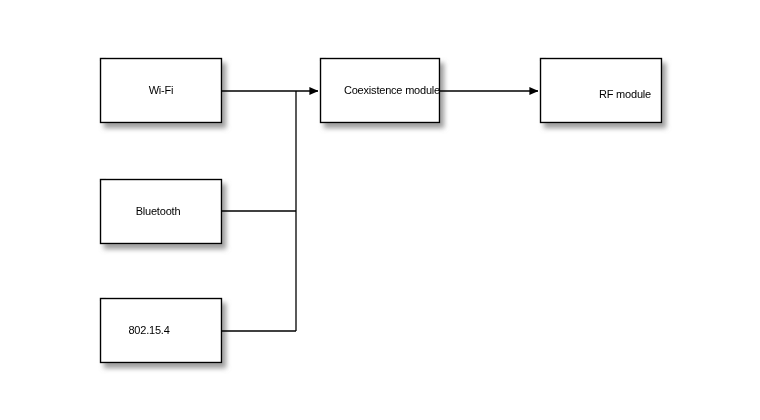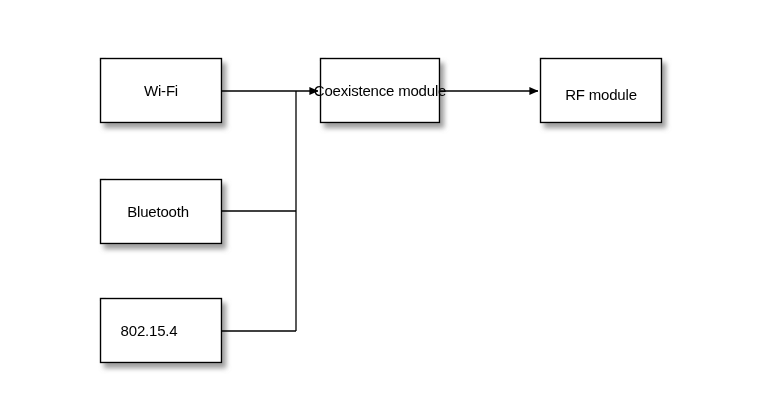--- a/index.html
+++ b/index.html
@@ -23,21 +23,21 @@
     width: 760px;
     height: 420px;
     display: block;
   }
   .node-label {
     position: absolute;
     display: flex;
     align-items: center;
     justify-content: center;
     font-family: "Liberation Sans", "DejaVu Sans", sans-serif;
-    font-size: 15px;
+    font-size: 11px;
     color: #000000;
     letter-spacing: -0.2px;
     white-space: nowrap;
     pointer-events: none;
     text-align: center;
     line-height: 1;
   }
   .node-hit {
     position: absolute;
     background: transparent;
@@ -83,23 +83,23 @@
       <path d="M 440 91 L 538 91" marker-end="url(#arrow)"></path>
     </g>
   </svg>
 
   <div class="node-label" style="left:100px; top:58px; width:122px; height:65px;">Wi-Fi</div>
 
   <div class="node-label" style="left:100px; top:179px; width:116px; height:65px;">Bluetooth</div>
 
   <div class="node-label" style="left:100px; top:298px; width:98px; height:65px;">802.15.4</div>
 
-  <div class="node-label" style="left:320px; top:58px; width:120px; height:65px;">Coexistence module</div>
+  <div class="node-label" style="left:320px; top:58px; width:120px; height:65px;padding-left:12px;">Coexistence module</div>
 
-  <div class="node-label" style="left:540px; top:58px; width:122px; height:73px;">RF module</div>
+  <div class="node-label" style="left:540px; top:58px; width:122px; height:73px;padding-left:24px;">RF module</div>
 
   <div class="node-hit" style="left:100px; top:58px; width:122px; height:65px;"></div>
   <div class="node-hit" style="left:100px; top:179px; width:122px; height:65px;"></div>
   <div class="node-hit" style="left:100px; top:298px; width:122px; height:65px;"></div>
   <div class="node-hit" style="left:320px; top:58px; width:120px; height:65px;"></div>
   <div class="node-hit" style="left:540px; top:58px; width:122px; height:65px;"></div>
 
 </div>
 
 </body></html>

